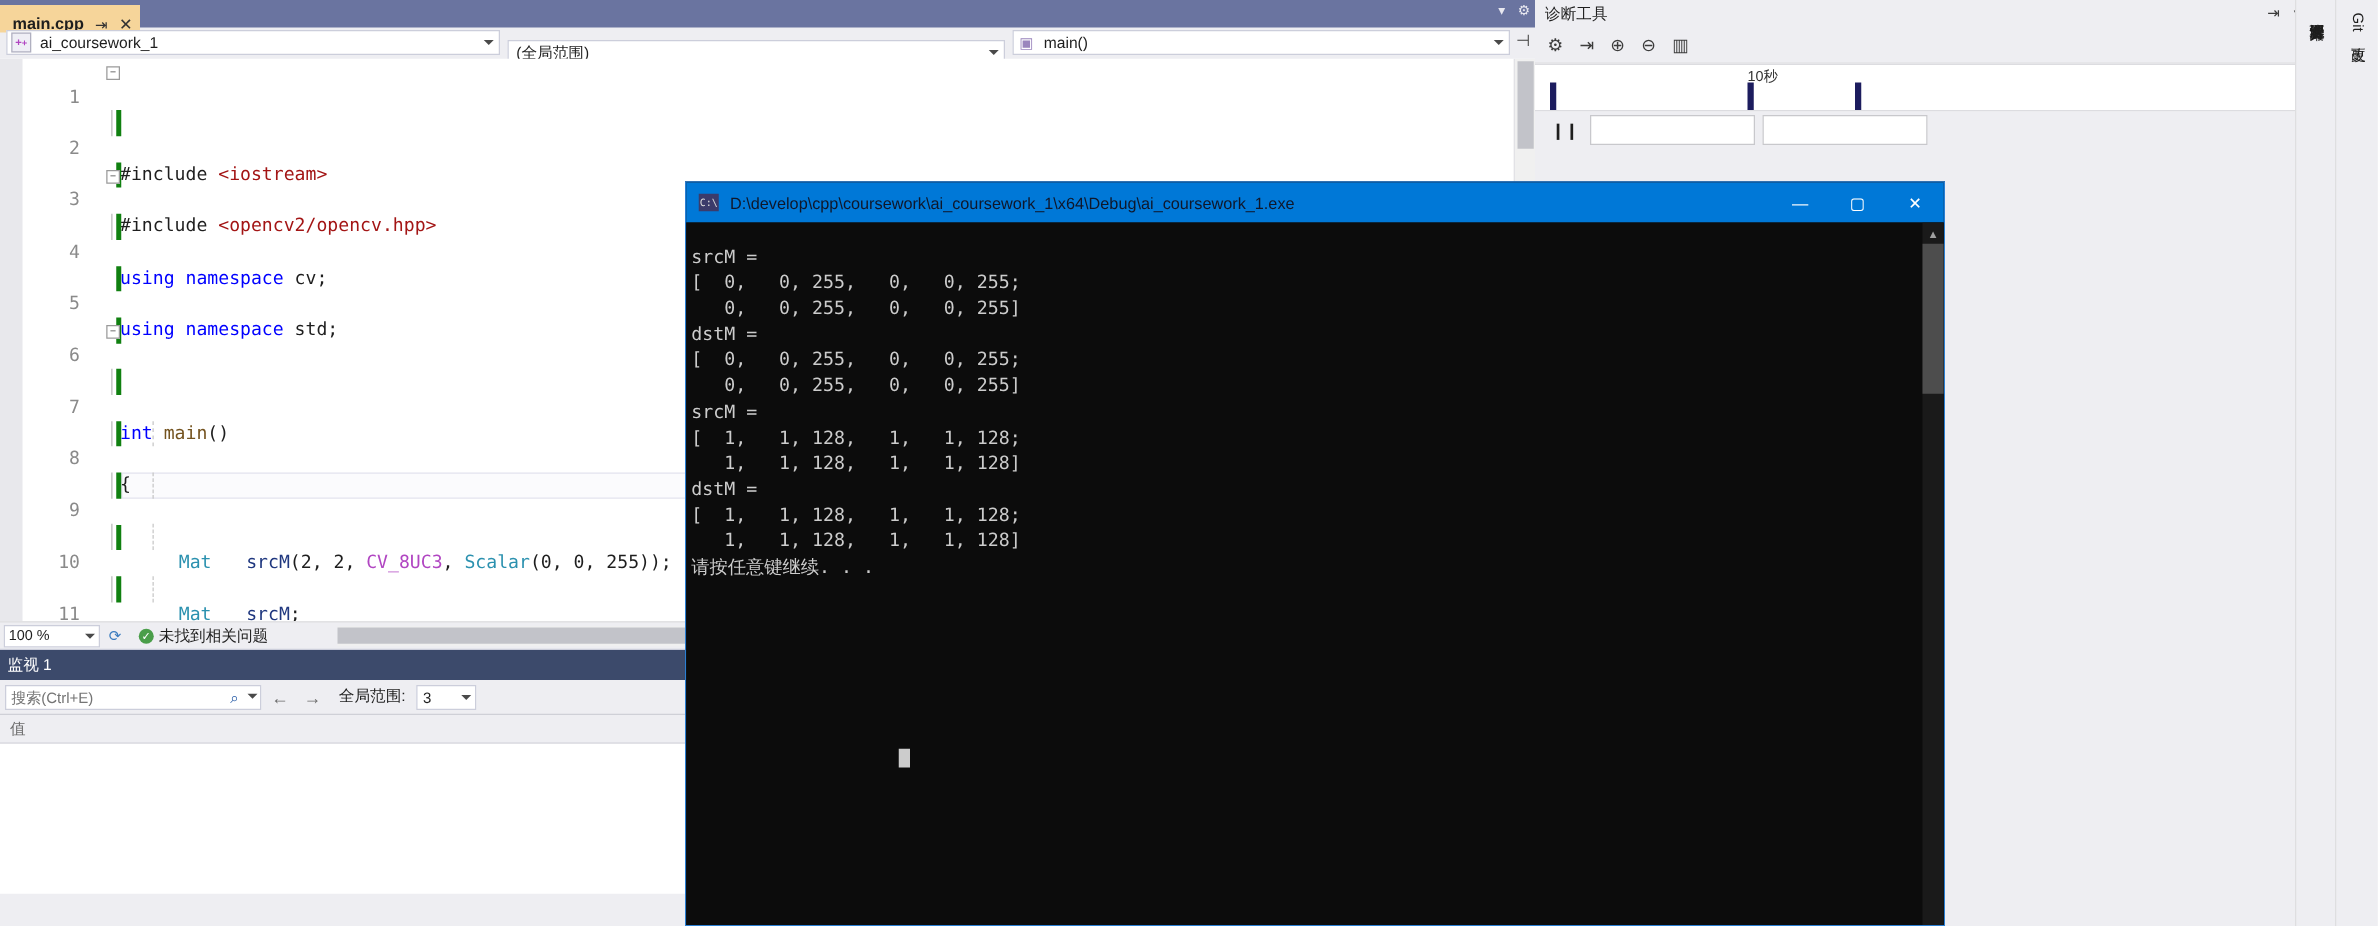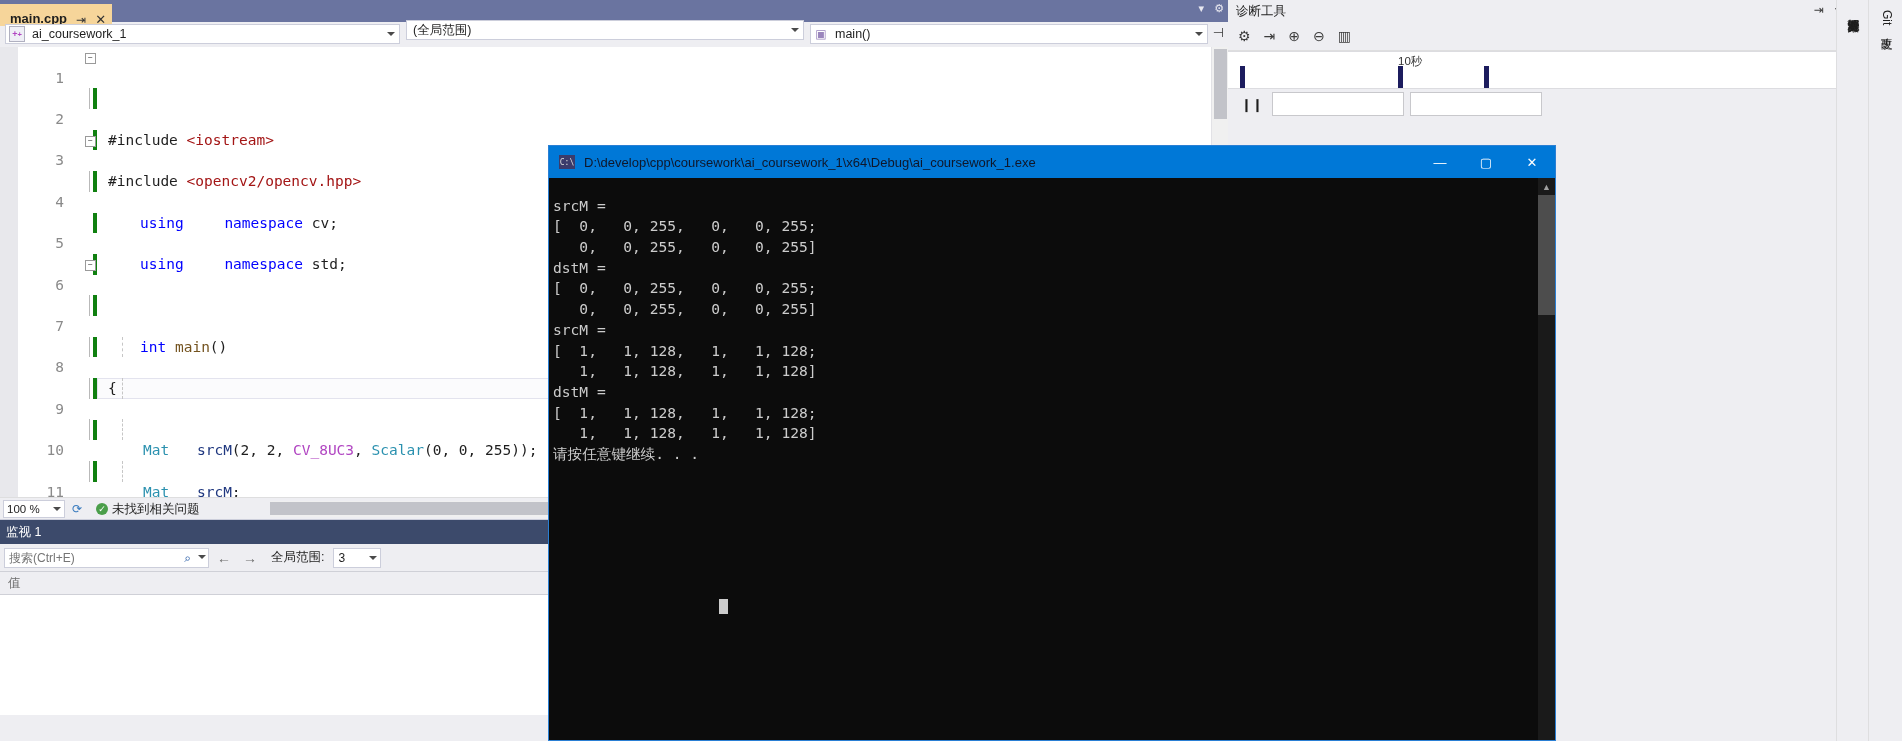--- a/index.html
+++ b/index.html
@@ -22,59 +22,59 @@
   .tab-close{margin-left:9px;color:#333;font-size:13px;line-height:1;}
 
   .tabstrip-right{position:absolute;right:4px;top:2px;display:flex;align-items:center;gap:10px;}
   .tsr-ico{color:#e8e8f0;font-size:11px;}
   .combo{height:20px;background:#ffffff;border:1px solid #cccedb;display:flex;align-items:center;
          box-sizing:border-box;position:relative;}
   .combo .txt{font-size:12.5px;color:#1e1e1e;padding-left:4px;white-space:nowrap;overflow:hidden;}
   .combo .arrow{position:absolute;right:4px;top:7px;width:0;height:0;
         border-left:4px solid transparent;border-right:4px solid transparent;border-top:4px solid #4a4a4a;}
   .cb1{position:absolute;left:5px;top:24px;width:395px;}
-  .cb2{position:absolute;left:406px;top:20px;width:398px;}
+  .cb2{position:absolute;left:406px;top:32px;width:398px;}
   .cb3{position:absolute;left:810px;top:24px;width:398px;}
   .navicon{width:14px;height:14px;margin-left:3px;margin-right:3px;flex:0 0 auto;
            display:inline-flex;align-items:center;justify-content:center;font-size:11px;}
   .ico-cpp{background:#efeff6;border:1px solid #b0b0c0;color:#b146c2;font-weight:bold;font-size:9px;}
   .ico-method{color:#9b86bd;font-size:12px;}
   .navbar-split{position:absolute;left:1211px;top:25px;width:15px;height:18px;color:#3c3c3c;
      font-size:13px;text-align:center;}
 
   
   .codearea{position:absolute;left:0;top:47px;width:1228px;height:450px;background:#ffffff;overflow:hidden;}
   .indicator-margin{position:absolute;left:0;top:0;width:18px;height:450px;background:#e8e8ec;}
   .code-scroll-track{position:absolute;right:0px;top:0;width:16px;height:450px;background:#f0f0f0;border-left:1px solid #e2e2e6;}
   .code-scroll-thumb{position:absolute;right:1px;top:2px;width:13px;height:70px;background:#c2c3c9;}
 
   .codeline{position:relative;height:20.7px;white-space:pre;font-family:"DejaVu Sans Mono","Liberation Mono",monospace;
             font-size:14.5px;line-height:20.7px;}
   .lnum{position:absolute;left:18px;width:46px;text-align:right;color:#8a8a8a;
         font-family:"DejaVu Sans Mono","Liberation Mono",monospace;font-size:14.5px;}
   .changebar{position:absolute;left:93px;width:4px;height:20.7px;background:#108010;}
-  .codetext{position:absolute;left:108px;white-space:pre;}
+  .codetext{position:absolute;left:96px;white-space:pre;}
   .cur-line-box{position:absolute;left:97px;right:120px;height:20.7px;border:1px solid #e3e3ee;box-sizing:border-box;background:#fbfbfd;}
 
-  .k-blue{color:#0000ff;margin-left:32px;}
+  .k-blue{color:#0000ff;}
   .k-str{color:#a31515;}
   .k-cyan{color:#2b91af;}
   .k-purple{color:#b146c2;}
   .k-plain{color:#1e1e1e;}
   .k-var{color:#1f377f;margin-left:19px;}
   .k-fn{color:#74531f;}
   .fold{position:absolute;left:85px;width:9px;height:9px;border:1px solid #9a9a9a;background:#fff;
         color:#555;font-size:8px;line-height:8px;text-align:center;top:6px;}
   .vline{position:absolute;left:89px;top:0;width:1px;height:20.7px;background:#b9b9b9;}
   .dashline{position:absolute;left:122px;top:0;width:1px;height:20.7px;border-left:1px dashed #c6c6c6;}
 
   
   .code-status{position:absolute;left:0;top:497px;width:1228px;height:22px;background:#eeeef2;
                border-top:1px solid #dededf;display:flex;align-items:center;}
-  .zoombox{width:62px;height:18px;margin-left:3px;background:#fff;border:1px solid #cccedb;
+  .zoombox{width:77px;height:18px;margin-left:3px;background:#fff;border:1px solid #cccedb;
            font-size:11.5px;color:#1e1e1e;display:flex;align-items:center;padding-left:3px;position:relative;box-sizing:border-box;}
   .zoombox .arrow{position:absolute;right:3px;top:6px;width:0;height:0;
         border-left:4px solid transparent;border-right:4px solid transparent;border-top:4px solid #4a4a4a;}
   .status-ico{margin-left:7px;font-size:12px;color:#3b7cbf;}
   .ok-dot{display:inline-block;width:12px;height:12px;border-radius:50%;background:#4a9e4a;color:#fff;
           font-size:9px;line-height:12px;text-align:center;margin-left:14px;margin-right:4px;}
   .status-text{font-size:12.5px;color:#1e1e1e;}
   .hscroll{position:absolute;left:270px;top:3px;width:958px;height:16px;background:#f0f0f0;}
   .hscroll-thumb{position:absolute;left:0px;top:1px;width:300px;height:13px;background:#c2c3c9;}
 

